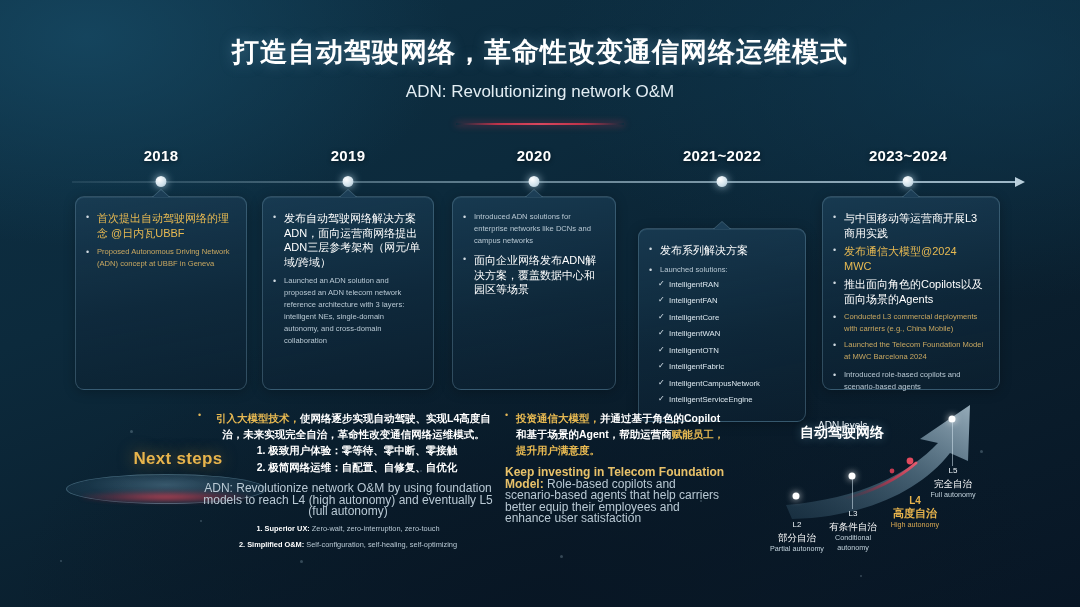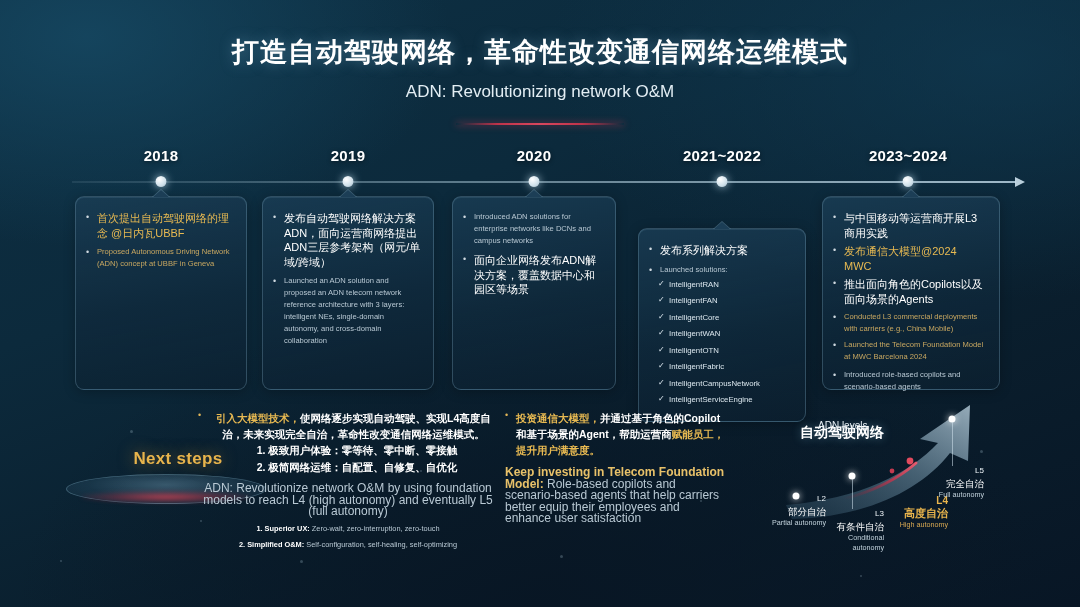--- a/index.html
+++ b/index.html
@@ -133,21 +133,21 @@
   .numEN b { color:#ffffff; }
 
   
   .adn { position:absolute; left:770px; top:395px; width:300px; height:180px; }
   .adnTitleCN {
     position:absolute; left:30px; top:5px; font-size:14px; font-weight:bold; color:#ffffff;
     text-shadow:0 0 10px rgba(140,200,230,.4);
     margin-top:24px;
   }
   .adnTitleEN { position:absolute; left:48px; top:25px; font-size:10px; color:#e6eef3; }
-  .lvl { position:absolute; text-align:right; }
+  .lvl { position:absolute; text-align:center; }
   .lvl .tag { font-size:8px; color:#eef4f8; line-height:12px; }
   .lvl .cnL { font-size:9.5px; color:#ffffff; line-height:13px; }
   .lvl .enL { font-size:7.2px; color:#c2d2dc; line-height:10px; }
   .lvl.hi .tag { color:#e8b44c; font-size:10px; font-weight:bold; }
   .lvl.hi .cnL { color:#e8b44c; font-size:11px; font-weight:bold; }
   .lvl.hi .enL { color:#d8a852; }
   .node {
     position:absolute; width:7px; height:7px; border-radius:50%; background:#ffffff;
     box-shadow:0 0 7px rgba(255,255,255,.9); transform:translate(-50%,-50%);
   }
@@ -340,21 +340,21 @@
     <div class="adnTitleCN">自动驾驶网络</div>
     <div class="adnTitleEN">ADN levels</div>
 
     
     <div class="node" style="left:26px;top:101px;"></div>
     <div class="node" style="left:82px;top:81px;"></div>
     <div class="node" style="left:182px;top:24px;"></div>
     <div class="stem" style="left:82px;top:84px;height:30px;"></div>
     <div class="stem" style="left:182px;top:27px;height:44px;"></div>
 
-    <div class="lvl" style="left:-2px;top:98px;width:58px;">
+    <div class="lvl" style="left:-2px;top:124px;width:58px;">
       <div class="tag">L2</div>
       <div class="cnL">部分自治</div>
       <div class="enL">Partial autonomy</div>
     </div>
 
     <div class="lvl" style="left:52px;top:113px;width:62px;">
       <div class="tag">L3</div>
       <div class="cnL">有条件自治</div>
       <div class="enL">Conditional autonomy</div>
     </div>

